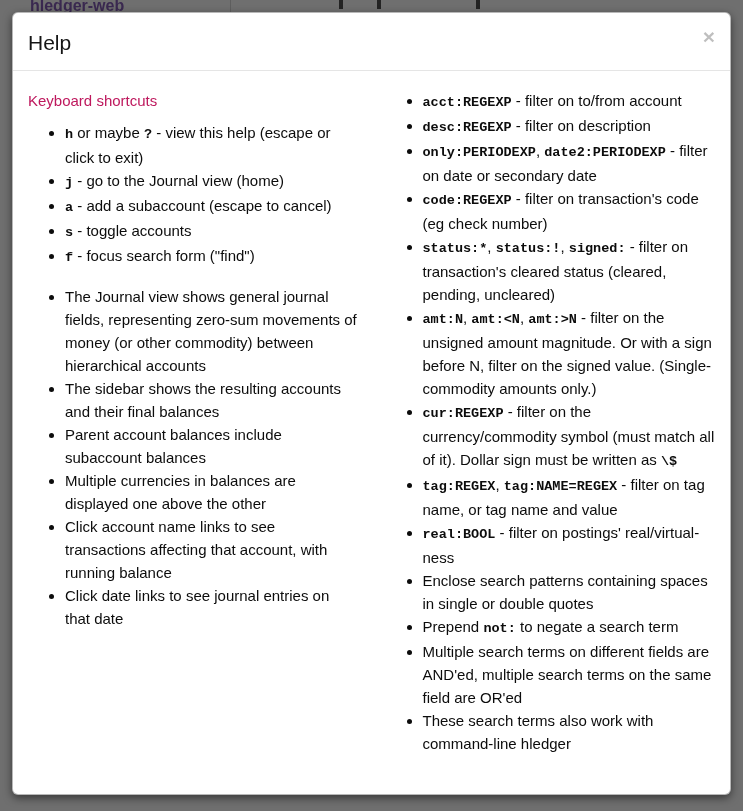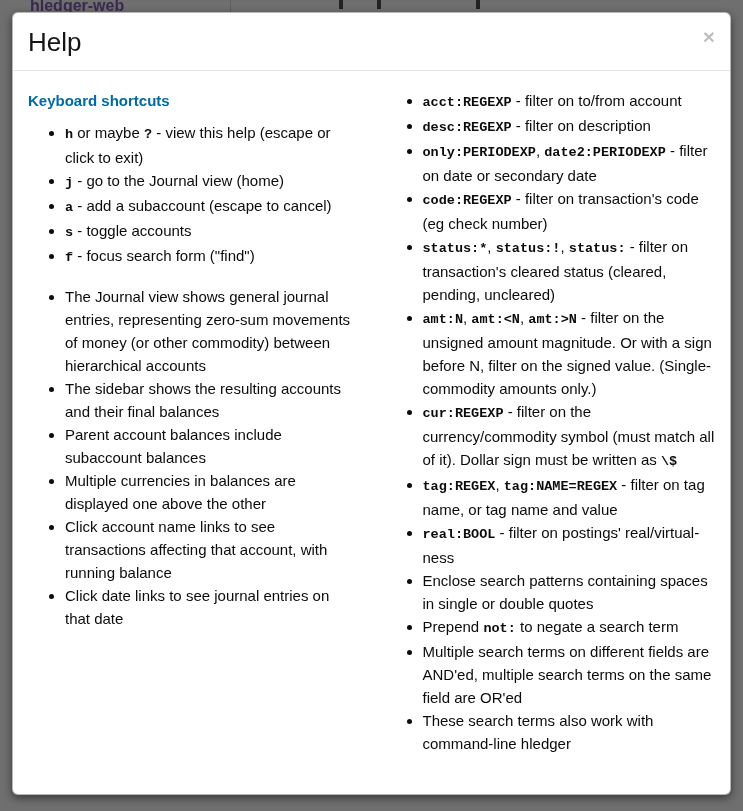--- a/index.html
+++ b/index.html
@@ -40,41 +40,41 @@
     box-shadow: 0 3px 9px rgba(0,0,0,.5);
     overflow: hidden;
   }
   .modal-header {
     position: relative;
     padding: 15px 15px 13px 15px;
     border-bottom: 1px solid #e5e5e5;
   }
   .modal-title {
     margin: 0;
-    font-size: 26px; font-weight: 500;
+    font-size: 21px; font-weight: 500;
     line-height: 29px; color: #151515;
   }
   .close {
     position: absolute; top: 13px; right: 15px;
     background: none; border: 0; padding: 0;
     font-size: 21px; font-weight: bold; line-height: 1;
     color: #000; opacity: .25; cursor: pointer;
     font-family: "Liberation Sans", sans-serif;
   }
   .modal-body {
     display: flex;
     padding: 8px 15px 15px 15px;
   }
   .col { width: 50%; }
   .col-left  { padding-right: 14px; }
   .col-right { padding-left: 14px; }
 
   .section-heading {
     margin: 12px 0 10px 0;
-    font-size: 15px; font-weight: bold; color: #0369a1;
+    font-size: 15px; font-weight: normal; color: #be185d;
     line-height: 20px;
   }
   ul.help-list {
     margin: 10px 0 16px 0;
     padding-left: 37px;
   }
   ul.help-list li {
     font-size: 15px;
     line-height: 23px;
     color: #0c0c0c;
@@ -110,35 +110,35 @@
     <div class="col col-left">
         <h4 class="section-heading">Keyboard shortcuts</h4>
         <ul class="help-list">
           <li><code class="inline-code">h</code><span class="text-segment"> or maybe </span><code class="inline-code">?</code><span class="text-segment"> - view this help (escape or click to exit)</span></li>
           <li><code class="inline-code">j</code><span class="text-segment"> - go to the Journal view (home)</span></li>
           <li><code class="inline-code">a</code><span class="text-segment"> - add a subaccount (escape to cancel)</span></li>
           <li><code class="inline-code">s</code><span class="text-segment"> - toggle accounts</span></li>
           <li><code class="inline-code">f</code><span class="text-segment"> - focus search form ("find")</span></li>
         </ul>
         <ul class="help-list">
-          <li><span class="text-segment">The Journal view shows general journal entries, representing zero-sum movements of money (or other commodity) between hierarchical accounts</span></li>
+          <li><span class="text-segment">The Journal view shows general journal fields, representing zero-sum movements of money (or other commodity) between hierarchical accounts</span></li>
           <li><span class="text-segment">The sidebar shows the resulting accounts and their final balances</span></li>
           <li><span class="text-segment">Parent account balances include subaccount balances</span></li>
           <li><span class="text-segment">Multiple currencies in balances are displayed one above the other</span></li>
           <li><span class="text-segment">Click account name links to see transactions affecting that account, with running balance</span></li>
           <li><span class="text-segment">Click date links to see journal entries on that date</span></li>
         </ul>
       </div>
     <div class="col col-right">
         <ul class="help-list">
           <li><code class="inline-code">acct:REGEXP</code><span class="text-segment"> - filter on to/from account</span></li>
           <li><code class="inline-code">desc:REGEXP</code><span class="text-segment"> - filter on description</span></li>
           <li><code class="inline-code">only:PERIODEXP</code><span class="text-segment">, </span><code class="inline-code">date2:PERIODEXP</code><span class="text-segment"> - filter on date or secondary date</span></li>
           <li><code class="inline-code">code:REGEXP</code><span class="text-segment"> - filter on transaction's code (eg check number)</span></li>
-          <li><code class="inline-code">status:*</code><span class="text-segment">, </span><code class="inline-code">status:!</code><span class="text-segment">, </span><code class="inline-code">status:</code><span class="text-segment"> - filter on transaction's cleared status (cleared, pending, uncleared)</span></li>
+          <li><code class="inline-code">status:*</code><span class="text-segment">, </span><code class="inline-code">status:!</code><span class="text-segment">, </span><code class="inline-code">signed:</code><span class="text-segment"> - filter on transaction's cleared status (cleared, pending, uncleared)</span></li>
           <li><code class="inline-code">amt:N</code><span class="text-segment">, </span><code class="inline-code">amt:&lt;N</code><span class="text-segment">, </span><code class="inline-code">amt:&gt;N</code><span class="text-segment"> - filter on the unsigned amount magnitude. Or with a sign before N, filter on the signed value. (Single-commodity amounts only.)</span></li>
           <li><code class="inline-code">cur:REGEXP</code><span class="text-segment"> - filter on the currency/commodity symbol (must match all of it). Dollar sign must be written as </span><code class="inline-code">\$</code></li>
           <li><code class="inline-code">tag:REGEX</code><span class="text-segment">, </span><code class="inline-code">tag:NAME=REGEX</code><span class="text-segment"> - filter on tag name, or tag name and value</span></li>
           <li><code class="inline-code">real:BOOL</code><span class="text-segment"> - filter on postings' real/virtual-ness</span></li>
           <li><span class="text-segment">Enclose search patterns containing spaces in single or double quotes</span></li>
           <li><span class="text-segment">Prepend </span><code class="inline-code">not:</code><span class="text-segment"> to negate a search term</span></li>
           <li><span class="text-segment">Multiple search terms on different fields are AND'ed, multiple search terms on the same field are OR'ed</span></li>
           <li><span class="text-segment">These search terms also work with command-line hledger</span></li>
         </ul>
       </div>

